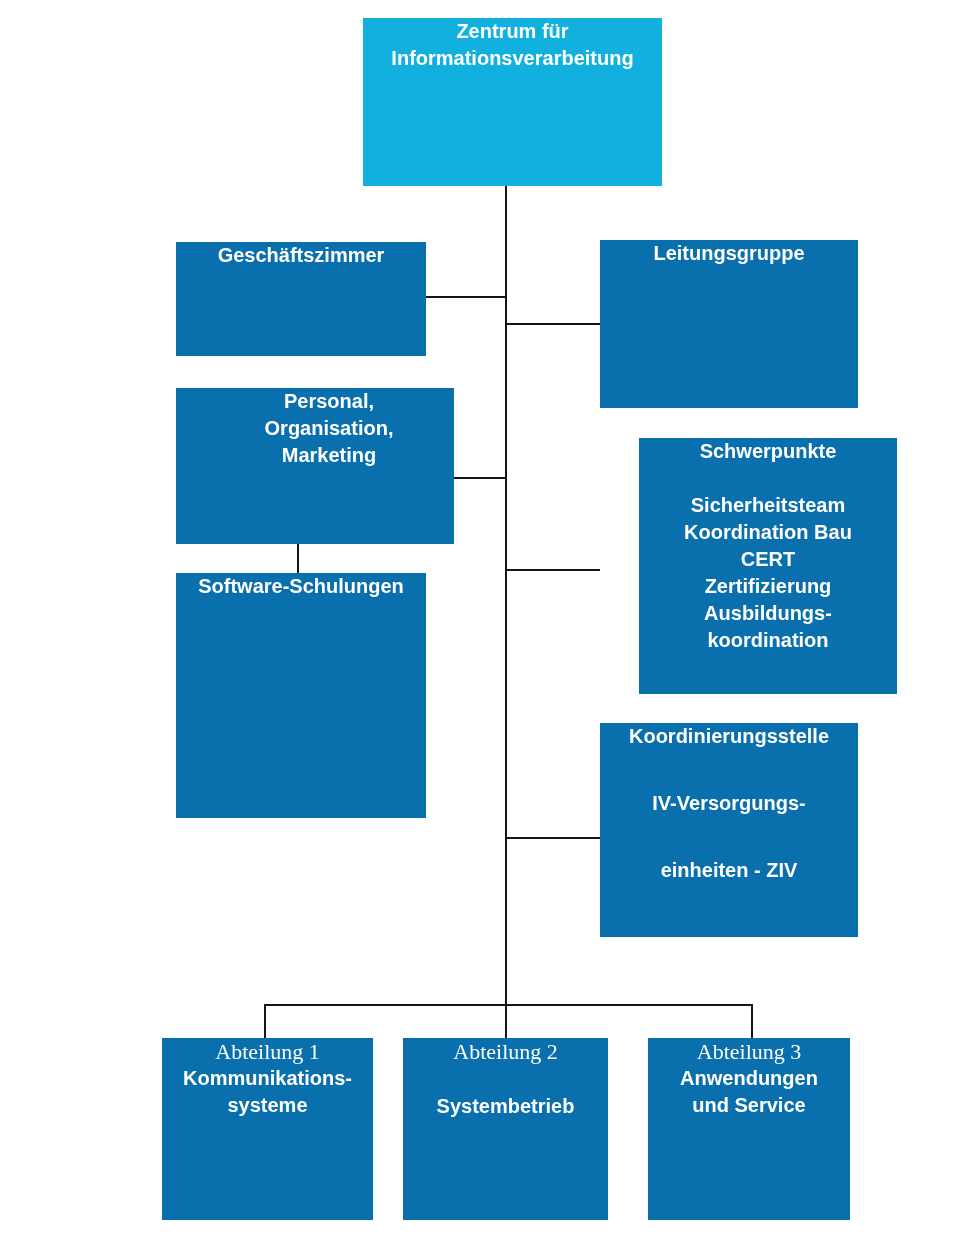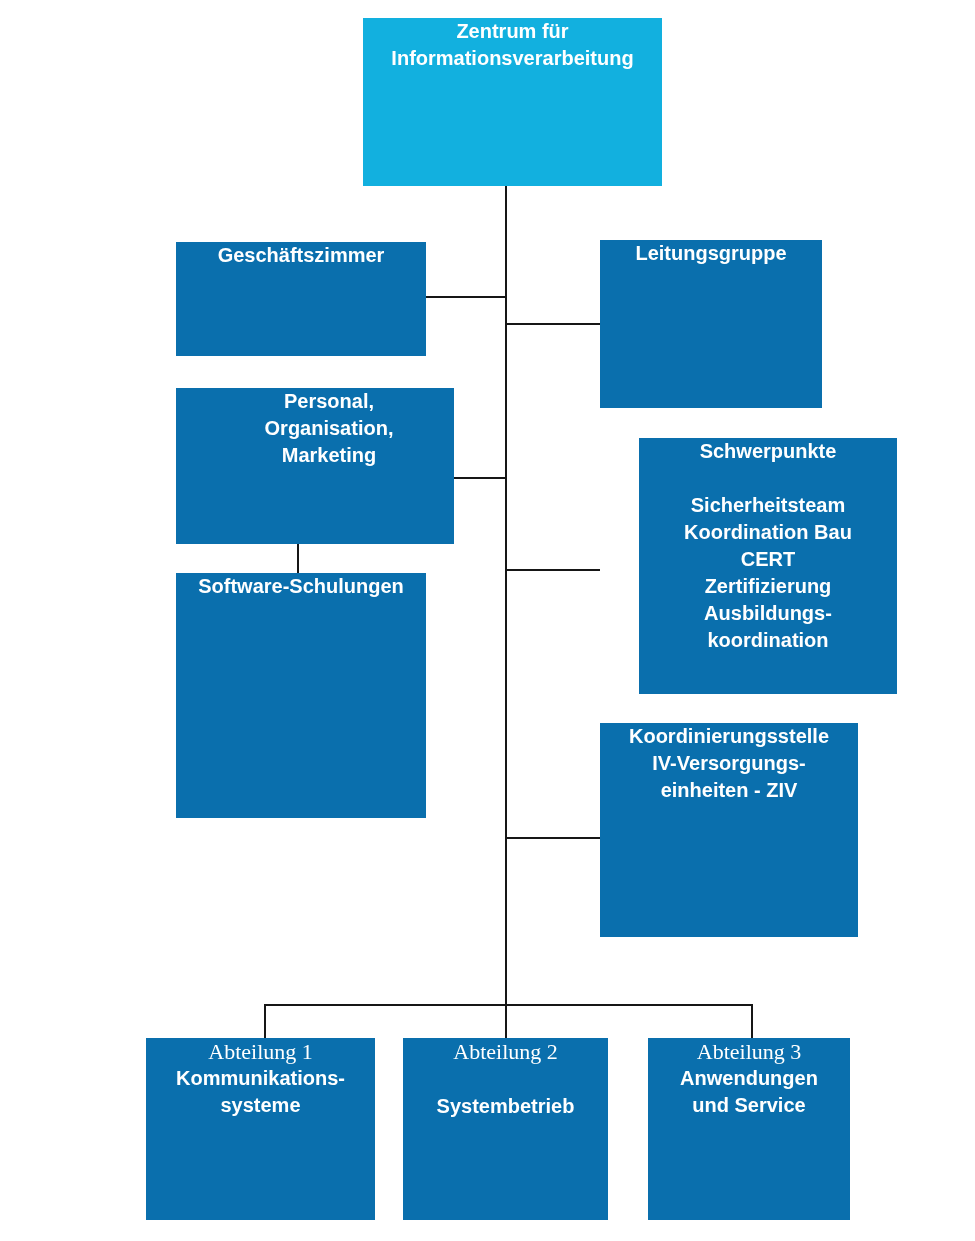--- a/index.html
+++ b/index.html
@@ -38,24 +38,24 @@
     font-size:22px;
   }
   .node .gap{display:block;height:27px;}
   .connector{position:absolute;background:var(--line);}
 
   
   #zentrum              {left:363px;top:18px;  width:299px;height:168px;}
   #geschaeftszimmer     {left:176px;top:242px; width:250px;height:114px;}
   #personal             {left:176px;top:388px; width:250px;height:156px;padding-left:28px;}
   #software             {left:176px;top:573px; width:250px;height:245px;}
-  #leitungsgruppe       {left:600px;top:240px; width:222px;height:168px;}
+  #leitungsgruppe       {left:600px;top:240px; width:258px;height:168px;}
   #schwerpunkte         {left:600px;top:438px; width:258px;height:256px;margin-left:39px;}
-  #koordinierungsstelle {left:600px;top:723px; width:258px;height:214px;}
-  #abteilung1           {left:146px;top:1038px;width:229px;height:182px;}
+  #koordinierungsstelle {left:600px;top:723px; width:258px;height:214px;gap:40px;}
+  #abteilung1           {left:162px;top:1038px;width:211px;height:182px;}
   #abteilung2           {left:403px;top:1038px;width:205px;height:182px;gap:28px;}
   #abteilung3           {left:648px;top:1038px;width:202px;height:182px;}
 
   
   #center-vline            {left:505px;top:186px;width:2px;height:820px;}
   #conn-geschaeftszimmer   {left:426px;top:296px;width:81px;height:2px;}
   #conn-leitungsgruppe     {left:505px;top:323px;width:95px;height:2px;}
   #conn-personal           {left:426px;top:477px;width:81px;height:2px;}
   #conn-schwerpunkte       {left:505px;top:569px;width:95px;height:2px;}
   #conn-personal-software  {left:297px;top:544px;width:2px;height:29px;}

